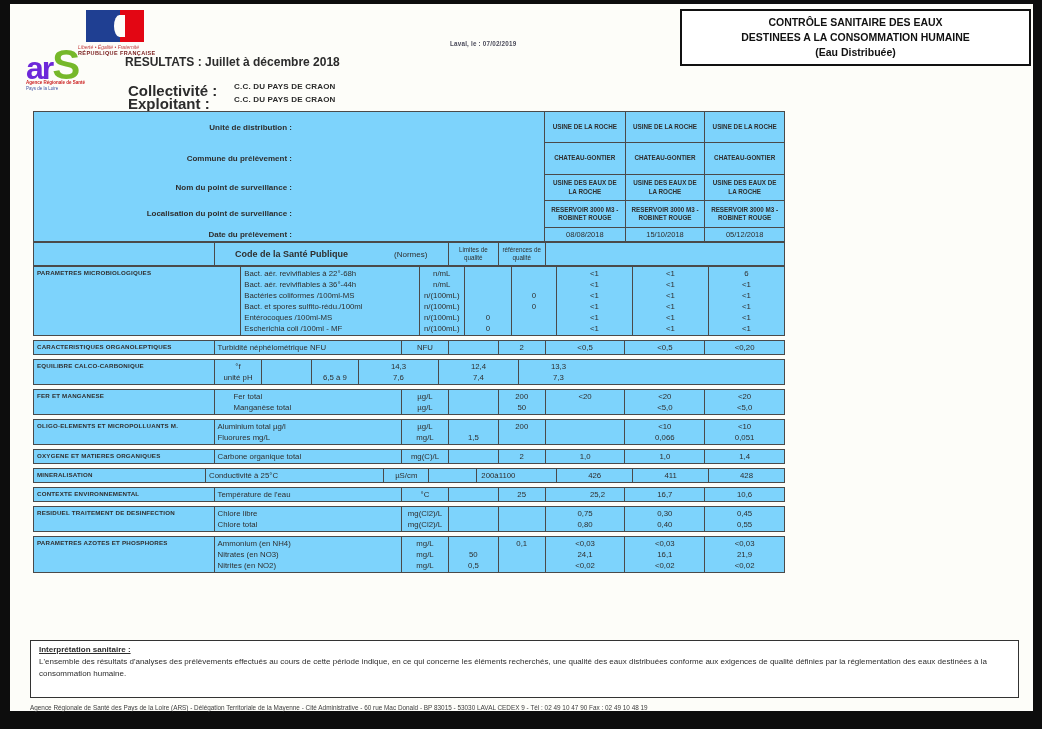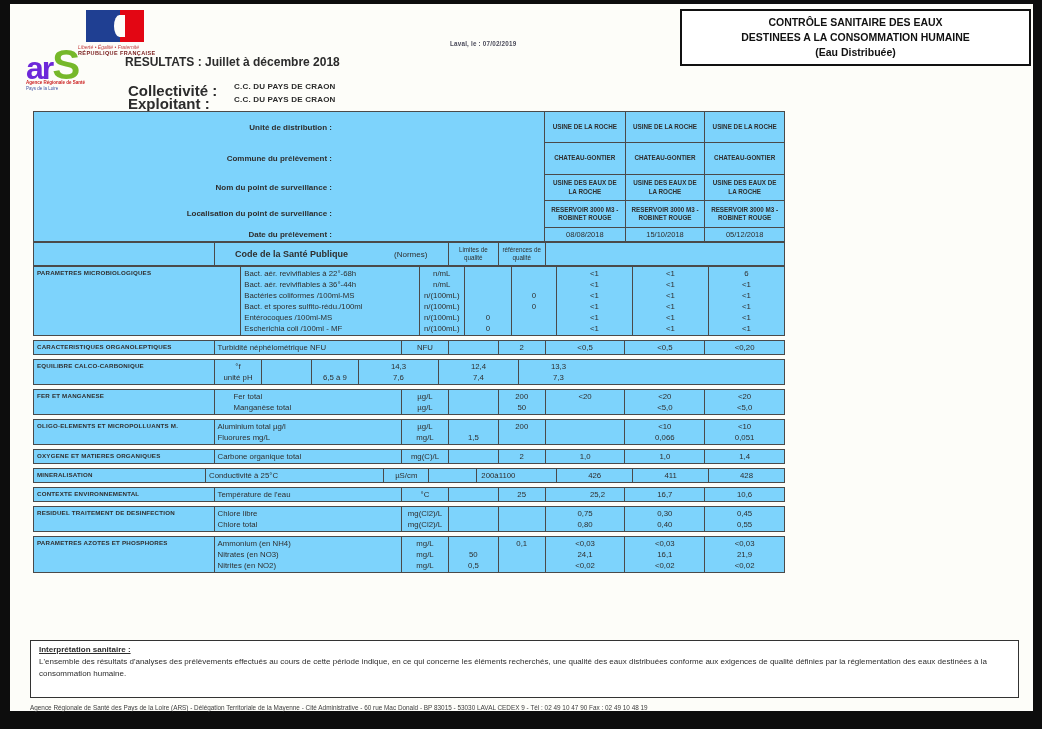--- a/index.html
+++ b/index.html
@@ -32,21 +32,21 @@
   .laval{position:absolute; left:440px; top:36px; font-size:6.3px; font-weight:bold; color:#4a4a5a; letter-spacing:.2px;}
   .title-box{position:absolute; left:670px; top:5px; width:351px; height:57px; border:2.5px solid #111; background:#fff;
              display:flex; flex-direction:column; justify-content:center; text-align:center; font-weight:bold; font-size:10.5px; color:#111; line-height:1.45;}
 
   
   #report-table{position:absolute; left:23px; top:107px; width:752px;}
   .tblock{display:flex; border:1px solid var(--bd); background:#7dd3fc; margin-bottom:4px;}
   .hdrblock,.coderow{margin-bottom:0;}
   .hleft{width:512px;}
   .hlabel{display:flex; align-items:center; justify-content:flex-end; padding-right:212px; font-weight:bold; font-size:8px; color:#2f2f2f; white-space:nowrap;}
-  .hright{width:240px; border-left:1px solid var(--bd);}
+  .hright{width:240px; border-left:1px solid var(--bd);margin-left:40px;}
   .hrow{display:flex;}
   .hcell{width:80px; display:flex; align-items:center; justify-content:center; text-align:center; border-left:1px solid var(--bd); overflow:hidden;}
   .hcell:first-child{border-left:none;}
   .hhead{font-weight:bold; font-size:6.3px; line-height:1.35; padding:1px 3px; color:#2f2f2f;}
   .hdate{font-size:7.5px; color:#2f2f2f;}
   .coderow{height:24px;}
   .ccell{border-left:1px solid var(--bd); display:flex; align-items:center; justify-content:center; text-align:center; color:#2f2f2f;}
   .ccell:first-child{border-left:none;}
   .codecell{font-size:9px; font-weight:bold;gap:41px;}
   .normes{font-size:8px; font-weight:normal; margin-left:5px;}

